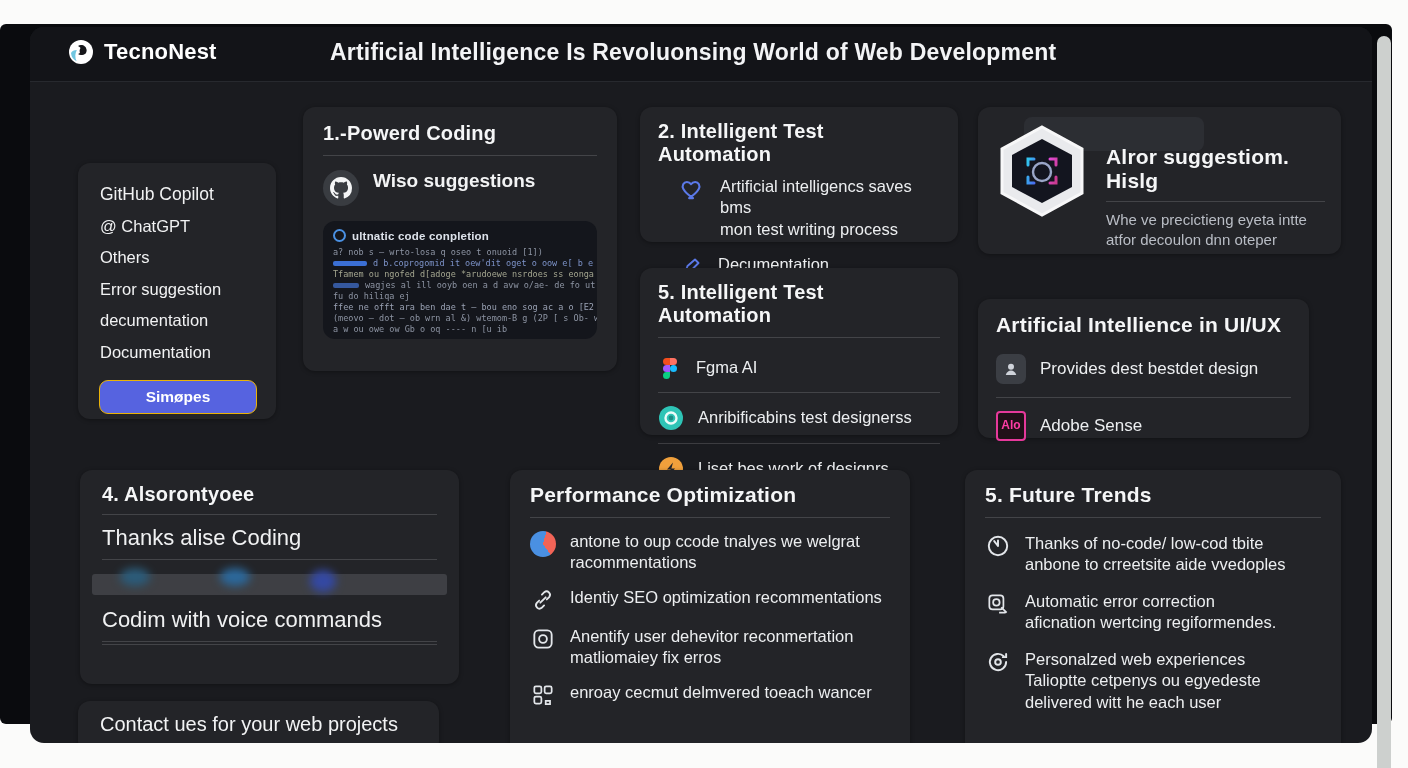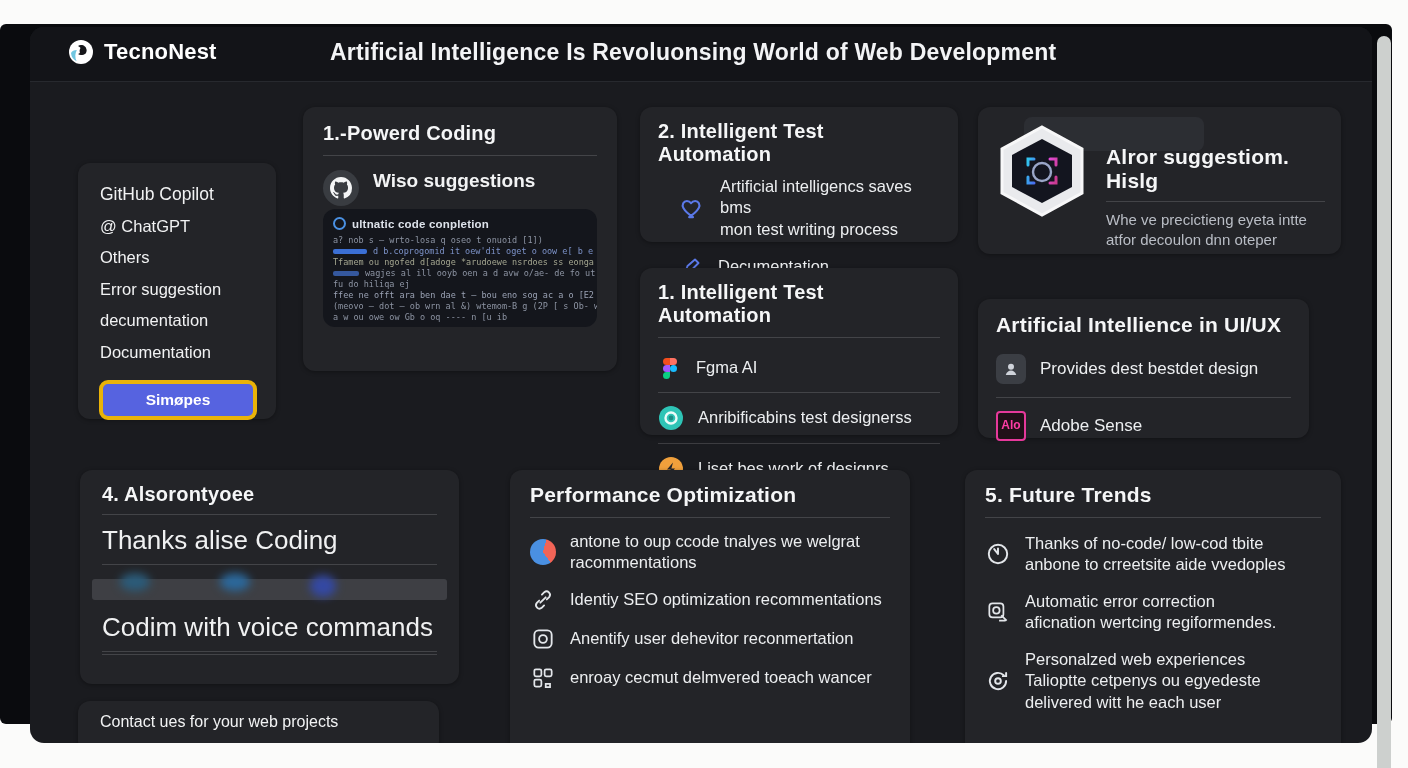--- a/index.html
+++ b/index.html
@@ -10,36 +10,36 @@
          border-radius:14px;overflow:hidden;}
   
   .hdr{position:absolute;left:0;top:0;width:100%;height:54px;background:#131418;border-bottom:1px solid #27292e;}
   .brand{position:absolute;left:38px;top:12px;display:flex;align-items:center;gap:10px;color:#fff;
          font-size:22px;font-weight:700;letter-spacing:.2px;}
   .page-title{position:absolute;left:300px;top:12px;color:#f3f4f6;font-size:23px;font-weight:600;letter-spacing:.2px;}
   
   .card{position:absolute;background:#232428;border-radius:12px;color:#ececee;box-shadow:0 1px 4px rgba(0,0,0,.35);}
   .card h3{margin:0;font-size:20px;font-weight:600;color:#f5f6f7;letter-spacing:.2px;}
   .div{border:none;border-top:1px solid rgba(255,255,255,.15);margin:10px 0;}
-  .row{display:flex;align-items:center;gap:14px;font-size:16.5px;line-height:1.3;color:#eceef0;}
+  .row{display:flex;align-items:flex-start;gap:14px;font-size:16.5px;line-height:1.3;color:#eceef0;}
   .row .txt div{margin:0;}
   .ic{flex:0 0 auto;}
   svg{display:block;}
   
   #toolsCard{left:48px;top:136px;width:198px;height:256px;padding:16px 0 0 22px;box-sizing:border-box;}
   #toolsCard .ti{font-size:16.5px;line-height:31.5px;color:#f1f2f3;}
   #toolsCard .ti:first-child{font-size:17.5px;}
-  .blue-btn{display:block;width:158px;margin:12px 0 0 -1px;padding:7px 0;background:#5663e0;border:4px solid #eab308;
+  .blue-btn{display:block;width:158px;margin:12px 0 0 -1px;padding:7px 0;background:#5663e0;border:1px solid #eab308;
             border-radius:9px;color:#fff;font-size:15.5px;text-align:center;font-weight:600;cursor:pointer;}
   
   #codingCard{left:273px;top:80px;width:314px;height:264px;padding:15px 20px;box-sizing:border-box;}
   .gh-row{display:flex;align-items:flex-start;gap:14px;margin-top:14px;}
   .gh-circle{width:36px;height:36px;border-radius:50%;background:#393c41;display:flex;align-items:center;justify-content:center;}
   .gh-row span{font-size:19px;font-weight:600;color:#f2f3f4;}
-  .code-box{margin-top:3px;background:#14161c;border-radius:12px;padding:8px 10px;height:102px;overflow:hidden;}
+  .code-box{margin-top:15px;background:#14161c;border-radius:12px;padding:8px 10px;height:102px;overflow:hidden;}
   .code-head{display:flex;align-items:center;gap:6px;color:#dde2ea;font-size:11.5px;font-weight:700;letter-spacing:.2px;}
   .code-dot{width:9px;height:9px;border-radius:50%;border:2px solid #4a90e2;display:inline-block;}
   .code-lines{margin-top:5px;font-family:"DejaVu Sans Mono",monospace;font-size:8.5px;line-height:11px;
               color:#8d94a3;filter:blur(.4px);white-space:nowrap;}
   .code-lines span{display:block;}
   .code-lines span:nth-child(2){color:#7d93c9;}
   .code-lines span:nth-child(2)::before{content:"";display:inline-block;width:34px;height:5px;background:#3b6fd4;border-radius:2px;margin-right:6px;}
   .code-lines span:nth-child(4)::before{content:"";display:inline-block;width:26px;height:5px;background:#35589e;border-radius:2px;margin-right:6px;}
   .code-lines span:nth-child(6){color:#9aa2b4;}
   .code-lines span:nth-child(3){color:#a3a58f;}
@@ -60,28 +60,28 @@
   .hex-wrap{position:relative;width:96px;flex:0 0 auto;}
   
   #uiuxCard{left:948px;top:272px;width:331px;height:139px;padding:14px 18px;box-sizing:border-box;}
   #uiuxCard h3{font-size:21px;}
   #uiuxCard .row{align-items:center;padding:7px 0;font-size:17px;}
   .person-box{width:30px;height:30px;border-radius:7px;background:#3b3e44;display:flex;align-items:center;justify-content:center;}
   .adobe-badge{width:30px;height:30px;border-radius:4px;border:2px solid #e6399b;background:#211018;
                color:#ff3da6;font-size:12px;font-weight:700;display:flex;align-items:center;justify-content:center;box-sizing:border-box;}
   
   #voiceCard{left:50px;top:443px;width:379px;height:214px;padding:13px 22px;box-sizing:border-box;}
-  #voiceCard .line{font-size:26px;color:#f0f1f2;padding:6px 0;}
+  #voiceCard .line{font-size:22px;color:#f0f1f2;padding:6px 0;}
   .progress{position:relative;height:21px;background:#47494e;opacity:.75;border-radius:3px;margin:4px 0 6px -10px;width:355px;}
   .blob{position:absolute;top:-6px;width:30px;height:18px;border-radius:50%;filter:blur(4px);}
   .blob.b1{left:28px;background:#2e6e95;}
   .blob.b2{left:128px;background:#2e7fc2;}
   .blob.b3{left:218px;background:#3a55cc;top:-4px;width:26px;height:22px;}
   
-  #contactCard{left:48px;top:674px;width:361px;height:52px;padding:12px 22px;box-sizing:border-box;font-size:16px;color:#f2f3f4;}
+  #contactCard{left:48px;top:674px;width:361px;height:52px;padding:12px 22px;box-sizing:border-box;font-size:20px;color:#f2f3f4;}
   
   #perfCard{left:480px;top:443px;width:400px;height:300px;padding:13px 20px;box-sizing:border-box;}
   #perfCard h3{font-size:21px;}
   #perfCard .row{margin-top:13px;}
   .pie{width:26px;height:26px;border-radius:50%;background:conic-gradient(from 15deg,#f26457 0 130deg,#4a90e2 130deg 360deg);filter:blur(.6px);}
   
   #trendsCard{left:935px;top:443px;width:376px;height:300px;padding:13px 20px;box-sizing:border-box;}
   #trendsCard h3{font-size:21px;}
   #trendsCard .row{margin-top:15px;}
   
@@ -168,21 +168,21 @@
             <path d="M5 19l2.5-7L15 5.5 18.5 9 11 16.5 5 19z"></path>
           </svg>
         </span>
         <div class="txt">
           <div>Decumentation</div>
         </div>
       </div>
     </div>
 
     <div class="card" id="autoCard3">
-      <h3>1. Intelligent Test Automation</h3>
+      <h3>5. Intelligent Test Automation</h3>
       <hr class="div">
       <div class="row">
         <span class="ic">
           <svg width="24" height="24" viewBox="0 0 24 24">
             <path d="M12 2H8.5a3.5 3.5 0 0 0 0 7H12V2z" fill="#F24E1E"></path>
             <path d="M12 2h3.5a3.5 3.5 0 0 1 0 7H12V2z" fill="#FF7262"></path>
             <path d="M12 9H8.5a3.5 3.5 0 0 0 0 7H12V9z" fill="#A259FF"></path>
             <circle cx="15.5" cy="12.5" r="3.5" fill="#1ABCFE"></circle>
             <path d="M12 16H8.5A3.5 3.5 0 1 0 12 19.5V16z" fill="#0ACF83"></path>
           </svg>
@@ -311,20 +311,21 @@
       </div>
       <div class="row">
         <span class="ic">
           <svg width="26" height="26" viewBox="0 0 24 24" fill="none" stroke="#e3e6ea" stroke-width="1.7">
             <rect x="4" y="4" width="16" height="16" rx="4"></rect>
             <circle cx="12" cy="12" r="3.6"></circle>
           </svg>
         </span>
         <div class="txt">
           <div>Anentify user dehevitor reconmertation</div>
+          <div>matliomaiey fix erros</div>
         </div>
       </div>
       <div class="row">
         <span class="ic">
           <svg width="26" height="26" viewBox="0 0 24 24" fill="none" stroke="#e3e6ea" stroke-width="1.6">
             <rect x="4" y="4" width="6.5" height="6.5" rx="1.5"></rect>
             <rect x="13.5" y="4" width="6.5" height="6.5" rx="1.5"></rect>
             <rect x="4" y="13.5" width="6.5" height="6.5" rx="1.5"></rect>
             <path d="M14.5 17.5h4v3h-4z"></path>
           </svg>

